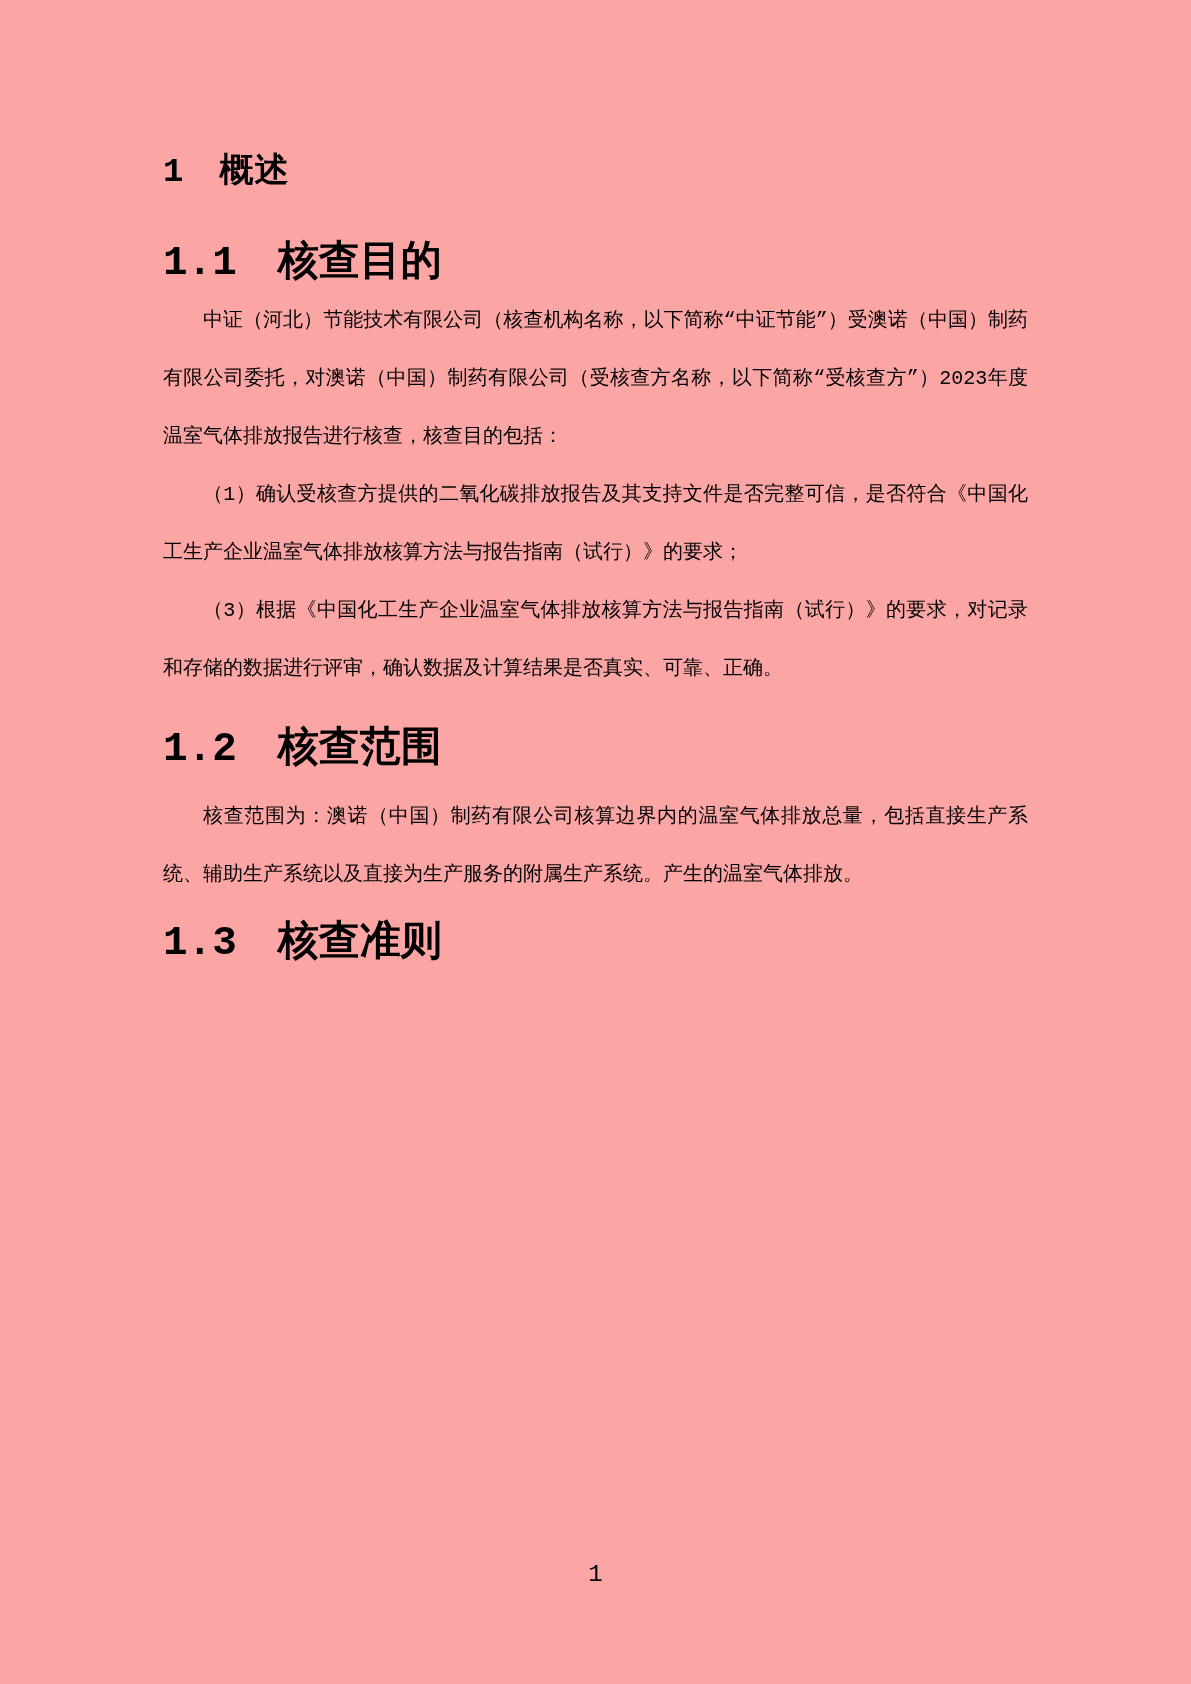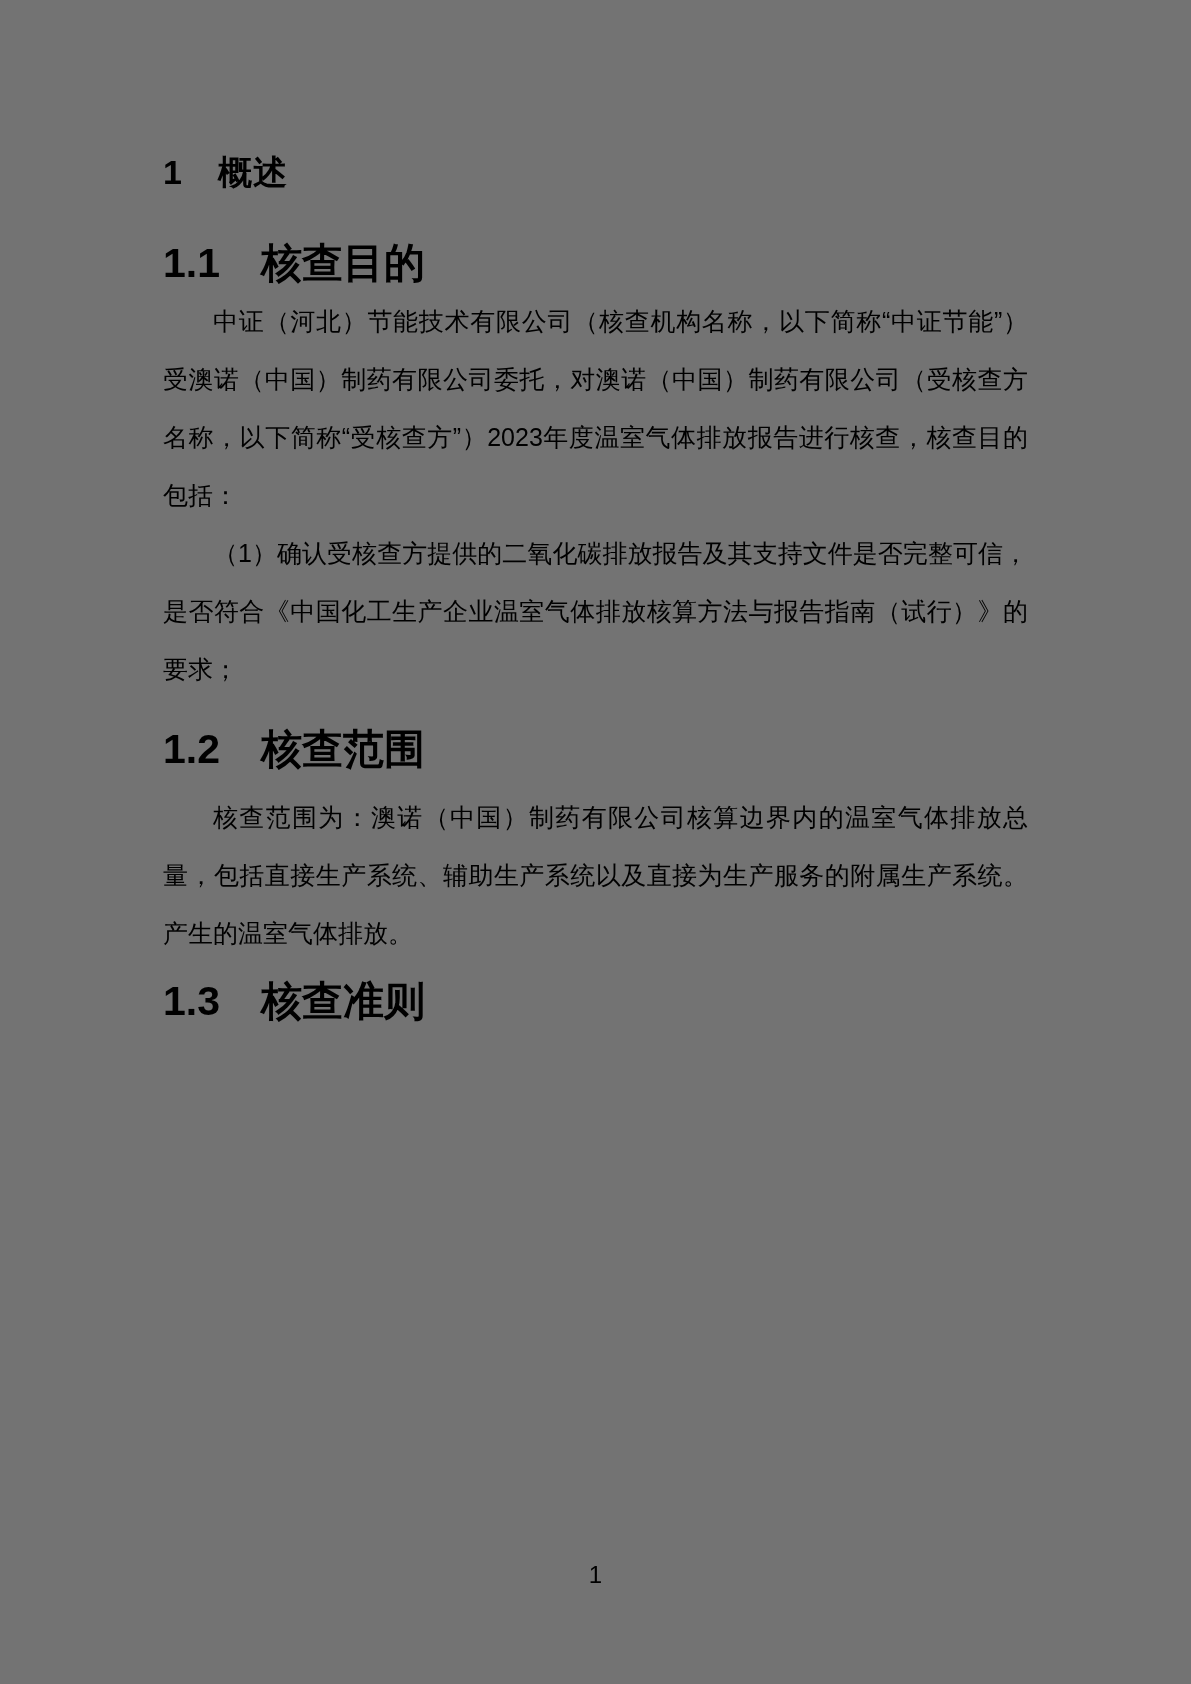--- a/index.html
+++ b/index.html
@@ -4,23 +4,23 @@
 <style>
   html, body {
     margin: 0;
     padding: 0;
     background: #ffffff;
   }
   .page {
     position: relative;
     width: 1191px;
     height: 1684px;
-    background: #737373;
+    background: #fca5a5;
     color: #000000;
-    font-family: Liberation Sans, sans-serif;
+    font-family: Liberation Mono, monospace;
     overflow: hidden;
   }
   .content {
     position: absolute;
     left: 163px;
     top: 0;
     width: 865px;
   }
   .h-level1 {
     margin: 150px 0 0 0;
@@ -33,21 +33,21 @@
     font-size: 41px;
     line-height: 42px;
     font-weight: 700;
     margin: 0;
   }
   .h-purpose  { margin-top: 48px; }
   .h-scope    { margin-top: 30px; }
   .h-criteria { margin-top: 18px; }
   .para {
     margin: 0;
-    font-size: 25px;
+    font-size: 20px;
     line-height: 58px;
     text-align: justify;
     text-justify: inter-character;
     text-indent: 2em;
   }
   .para-first { margin-top: 8px; }
   .para-lead  { margin-top: 18px; }
   .footer {
     position: absolute;
     left: 0;
@@ -66,20 +66,21 @@
 
     <h1 class="h-level1">1　概述</h1>
 
     <h2 class="h-level2 h-purpose">1.1　核查目的</h2>
 
     <p class="para para-first">中证（河北）节能技术有限公司（核查机构名称，以下简称“中证节能”）受澳诺（中国）制药有限公司委托，对澳诺（中国）制药有限公司（受核查方名称，以下简称“受核查方”）2023年度温室气体排放报告进行核查，核查目的包括：</p>
 
     <p class="para">（1）确认受核查方提供的二氧化碳排放报告及其支持文件是否完整可信，是否符合《中国化工生产企业温室气体排放核算方法与报告指南（试行）》的要求；</p>
 
 
+    <p class="para">（3）根据《中国化工生产企业温室气体排放核算方法与报告指南（试行）》的要求，对记录和存储的数据进行评审，确认数据及计算结果是否真实、可靠、正确。</p>
 
     <h2 class="h-level2 h-scope">1.2　核查范围</h2>
 
     <p class="para para-lead">核查范围为：澳诺（中国）制药有限公司核算边界内的温室气体排放总量，包括直接生产系统、辅助生产系统以及直接为生产服务的附属生产系统。产生的温室气体排放。</p>
 
     <h2 class="h-level2 h-criteria">1.3　核查准则</h2>
 
 
   </div>
 

